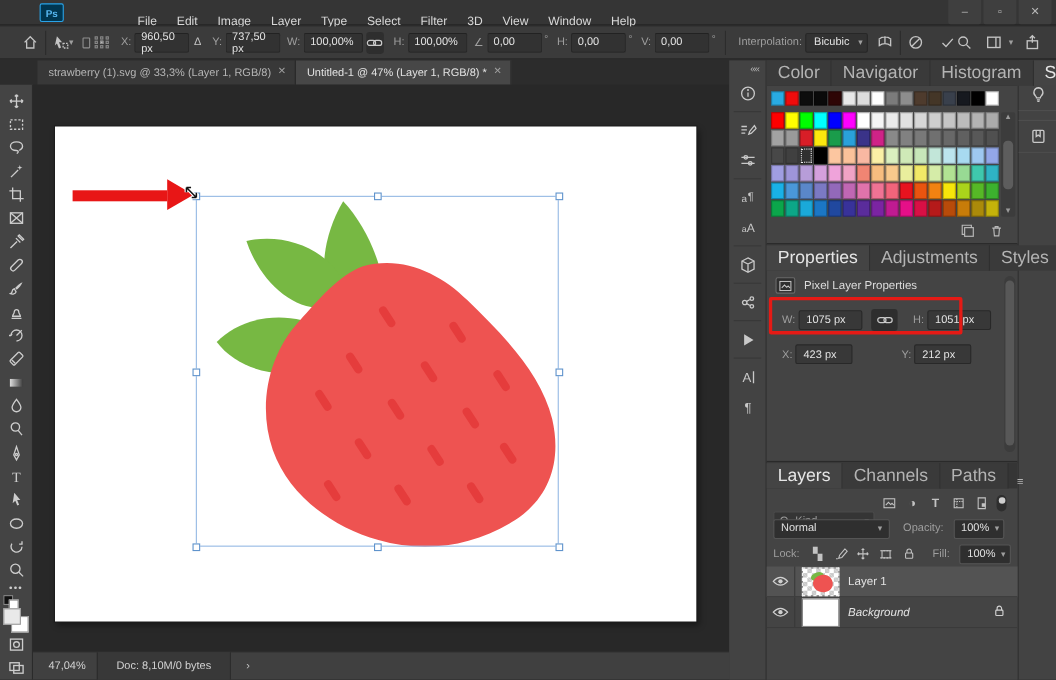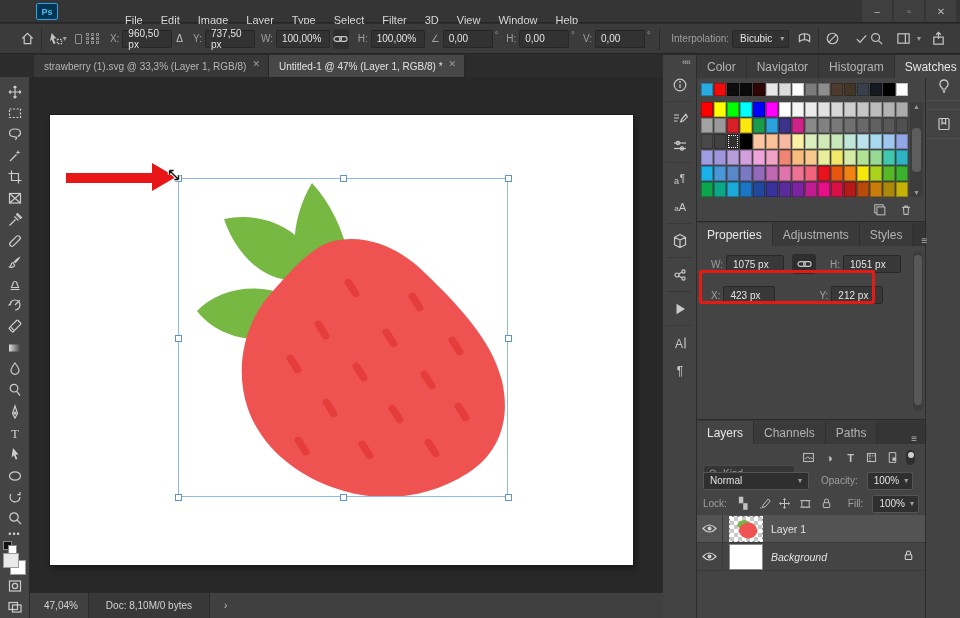--- a/index.html
+++ b/index.html
@@ -70,21 +70,21 @@
   .strip.right { left:262px; width:35px; border-left:1px solid #2c2c2c; }
   .strip .collapse { color:#b9b9b9; font-size:9px; text-align:right; padding:2px 6px 4px 0; letter-spacing:-1px; }
   .strip-btn { width:34px; height:27px; display:flex; align-items:center; justify-content:center; color:#c9c9c9; font-size:11px; }
   .strip-btn svg { width:16px; height:16px; stroke:#c9c9c9; fill:none; stroke-width:1.2; }
   .strip-sep { height:1px; background:#383838; margin:3px 4px; }
   .strip.right .strip-btn { width:35px; height:30px; border:1px solid #4e4e4e; border-left:none; border-right:none; margin-bottom:8px; }
 
   .panel-col { position:absolute; left:34px; top:0; width:228px; height:563px; }
   .panel { position:absolute; left:0; width:228px; background:#444444; border-bottom:1px solid #2a2a2a; }
   .ptabs { height:23px; background:#353535; display:flex; align-items:flex-end; }
-  .ptab { height:23px; padding:0 10px; display:flex; align-items:center; font-size:12px; color:#b3b3b3; background:#3a3a3a; border-right:1px solid #2f2f2f; }
+  .ptab { height:23px; padding:0 10px; display:flex; align-items:center; font-size:16px; color:#b3b3b3; background:#3a3a3a; border-right:1px solid #2f2f2f; }
   .ptab.active { background:#444444; color:#e6e6e6; }
   .ptab-menu { margin-left:auto; color:#b3b3b3; padding:0 8px; font-size:10px; }
 
   
   .recent-row { display:flex; gap:1px; padding:5px 4px 2px 4px; }
   .recent-row .sw { width:12px; height:13px; }
   .sw { border:1px solid rgba(0,0,0,.25); }
   .grid-wrap { display:flex; padding:4px 2px 0 4px; }
   .sw-grid { display:grid; grid-template-columns:repeat(16,12px); grid-auto-rows:15px; grid-gap:1px 1px; }
   .sw-grid .sw.sel { outline:1px dotted #f0f0f0; outline-offset:-2px; }
@@ -690,20 +690,29 @@
         </div>
       </div>
 
       <div class="panel" style="top:168px; height:197px;">
         <div class="ptabs" id="prop-tabs">
             <div class="ptab active">Properties</div>
             <div class="ptab">Adjustments</div>
             <div class="ptab">Styles</div>
             <span class="ptab-menu">≡</span>
           </div>
+        <div class="prop-header">
+          <span class="ph-icon">
+              <svg viewBox="0 0 14 12">
+                <rect x="1" y="1" width="12" height="10"></rect>
+                <path d="M3 8l3-3 2.5 2.5L10 6l2 2"></path>
+              </svg>
+            </span>
+          <span>Pixel Layer Properties</span>
+        </div>
         <div class="prop-row" style="margin-top:8px">
           <span class="lbl">W:</span>
           <div class="pfield">1075 px</div>
           <span class="chain-btn">
               <svg viewBox="0 0 16 12">
                 <rect x="1" y="3.5" width="8" height="5" rx="2.5"></rect>
                 <rect x="7" y="3.5" width="8" height="5" rx="2.5"></rect>
               </svg>
             </span>
           <span class="lbl">H:</span>

